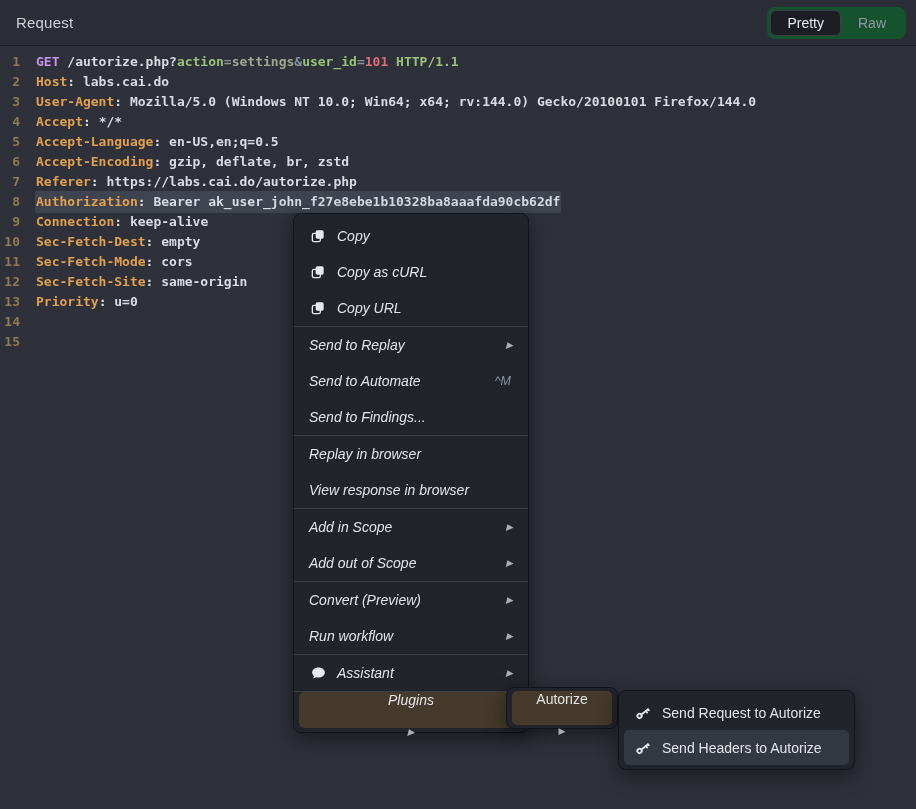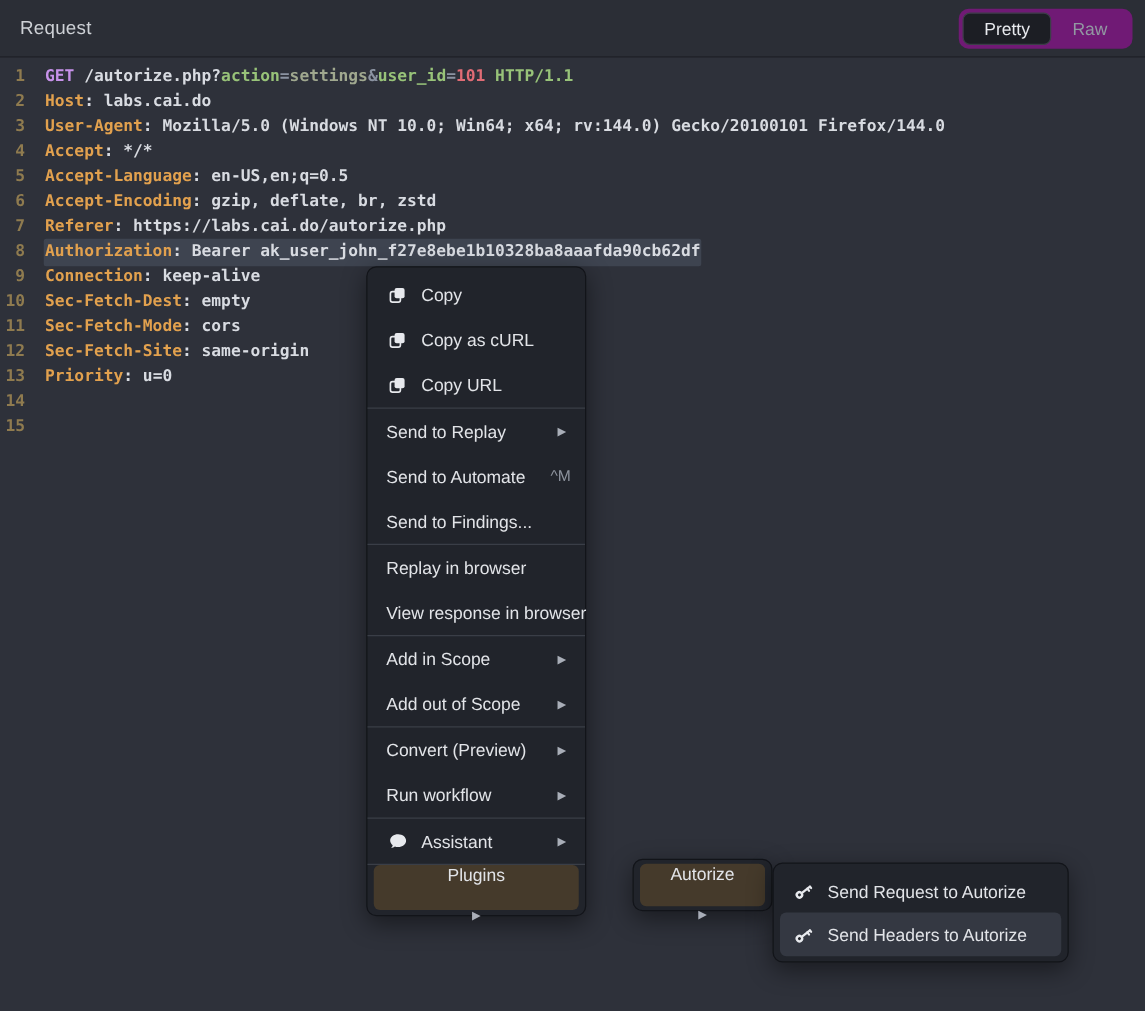--- a/index.html
+++ b/index.html
@@ -15,21 +15,21 @@
     height:46px;
     background: var(--clr-topbar_bg, #2b2e36);
     border-bottom:1px solid #1f2127;
     display:flex; align-items:center;
     padding:0 10px 0 16px;
     position:relative; z-index:1;
   }
   .topbar-title { font-size:15px; color:#ced1d6; letter-spacing:.2px; }
   .view-toggle {
     margin-left:auto;
-    background:#701a75;
+    background:#14532d;
     border-radius:8px;
     padding:3px;
     display:flex; align-items:center;
   }
   .view-btn {
     font-size:14px;
     padding:4px 16px;
     border-radius:6px;
     color:#9298a2;
     background:transparent;
@@ -76,21 +76,21 @@
     position:absolute;
     background: var(--clr-menu_bg, #21242b);
     border:1px solid #121419;
     border-radius:8px;
     box-shadow:0 6px 20px rgba(0,0,0,.45);
     padding:4px 0;
     z-index:10;
     color:#e2e4e8;
     font-size:14px;
   }
-  .ctx-menu   { left:293px; top:213px; width:176px; }
+  .ctx-menu   { left:293px; top:213px; width:236px;font-style:italic; }
   .submenu-1  { left:506px; top:687px; width:112px; padding:3px 0; }
   .submenu-2  { left:618px; top:690px; width:237px; padding:4px 0; }
 
   .menu-item {
     height:36px;
     display:flex; align-items:center;
     margin:0 5px;
     padding:0 10px;
     border-radius:5px;
     gap:10px;

